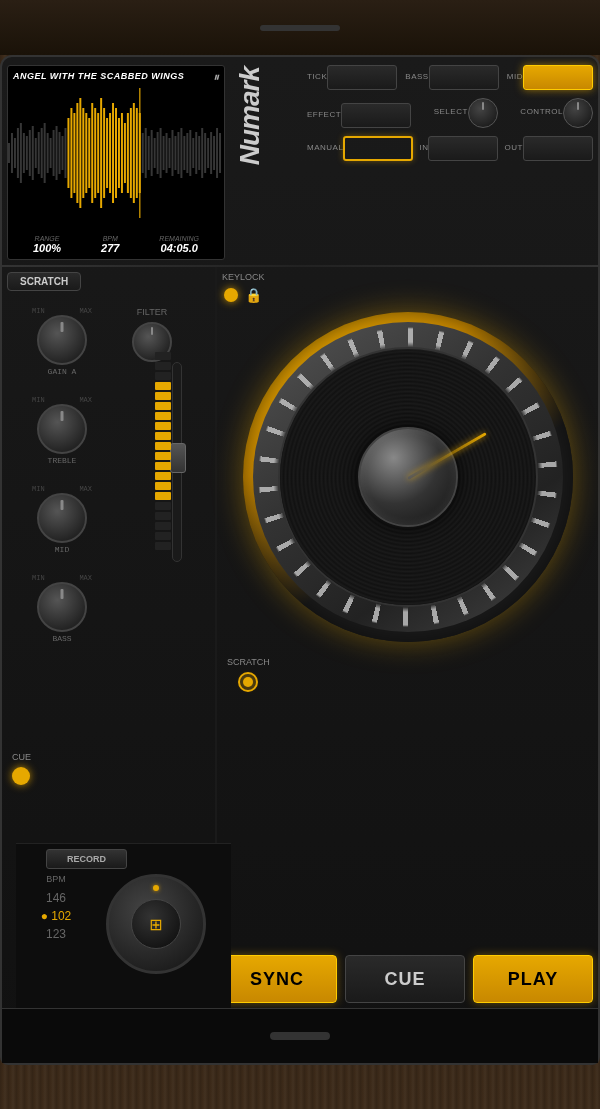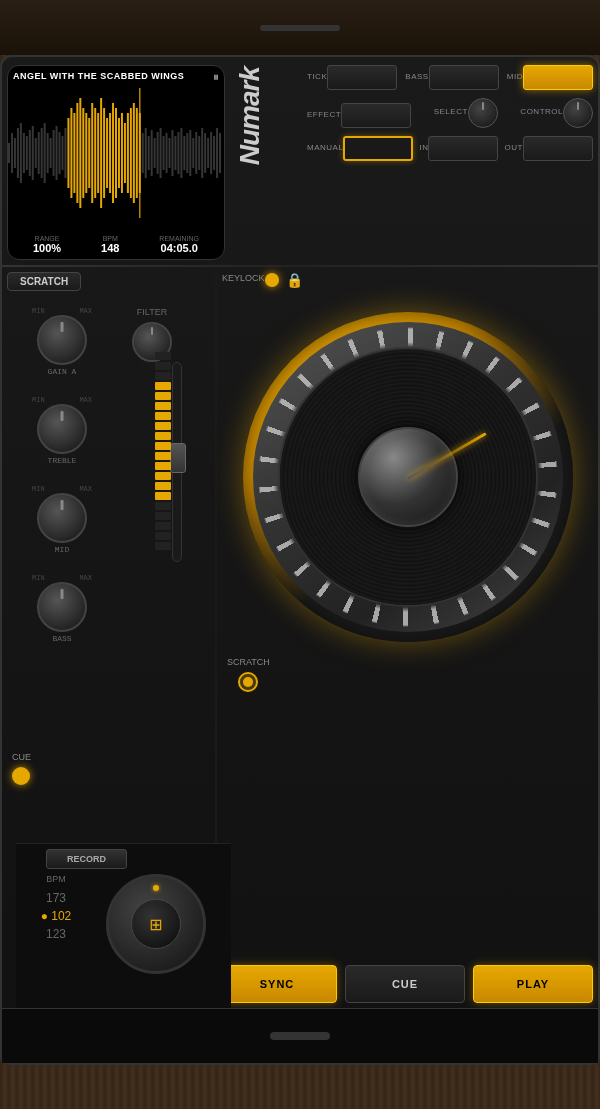--- a/index.html
+++ b/index.html
@@ -41,22 +41,23 @@
 
     
     .waveform-display {
       position: absolute;
       top: 8px;
       left: 5px;
       width: 218px;
       height: 195px;
       background: #000;
       border: 1px solid #333;
-      border-radius: 12px;
+      border-radius: 3px;
       overflow: hidden;
+      font-style: italic;
     }
 
     .track-name {
       position: absolute;
       top: 5px;
       left: 5px;
       color: #fff;
       font-size: 9px;
       font-weight: bold;
       letter-spacing: 0.5px;
@@ -326,20 +327,21 @@
 
     .vu-bar.active-green { background: #e6a800; }
     .vu-bar.active-yellow { background: #e6a800; }
 
     
     .keylock-section {
       position: absolute;
       top: 215px;
       left: 220px;
       display: flex;
+      flex-direction: column;
       align-items: center;
     }
 
     .keylock-label {
       color: #888;
       font-size: 9px;
       text-transform: uppercase;
       margin-bottom: 5px;
     }
 
@@ -534,25 +536,25 @@
       bottom: 60px;
       left: 215px;
       right: 5px;
       display: flex;
       gap: 8px;
       justify-content: center;
     }
 
     .transport-btn {
       flex: 1;
-      height: 38px;
+      height: 48px;
       border-radius: 4px;
       border: none;
       cursor: pointer;
-      font-size: 11px;
+      font-size: 18px;
       font-weight: bold;
       letter-spacing: 1px;
       text-transform: uppercase;
     }
 
     .btn-sync {
       background: linear-gradient(180deg, #e6a800, #c88800);
       color: #000;
       border: 1px solid #ffcc00;
       box-shadow: 0 0 10px rgba(230,168,0,0.4);
@@ -852,21 +854,21 @@
         <line x1="133" y1="0" x2="133" y2="130" stroke="#e6a800" stroke-width="1.5" opacity="0.8"></line>
       </svg>
     </div>
     <div class="track-info">
       <div class="track-info-item">
         <div class="track-info-label">RANGE</div>
         <div class="track-info-value">100%</div>
       </div>
       <div class="track-info-item">
         <div class="track-info-label">BPM</div>
-        <div class="track-info-value">148</div>
+        <div class="track-info-value">277</div>
       </div>
       <div class="track-info-item">
         <div class="track-info-label">REMAINING</div>
         <div class="track-info-value">04:05.0</div>
       </div>
     </div>
   </div>
 
   <div class="numark-logo">Numark</div>
 
@@ -1030,21 +1032,21 @@
     <button class="transport-btn btn-cue">CUE</button>
     <button class="transport-btn btn-play">PLAY</button>
   </div>
 
   <div class="bpm-section">
     <button class="record-btn">RECORD</button>
 
     <div class="bpm-display">
       <div class="bpm-label">BPM</div>
       <div class="bpm-list">
-        <div class="bpm-item">173</div>
+        <div class="bpm-item">146</div>
         <div class="bpm-item active">● 102</div>
         <div class="bpm-item">123</div>
       </div>
     </div>
 
     <div class="bpm-knob">
       <div class="bpm-knob-led"></div>
       <div class="bpm-knob-inner">
         <span>⊞</span>
       </div>

